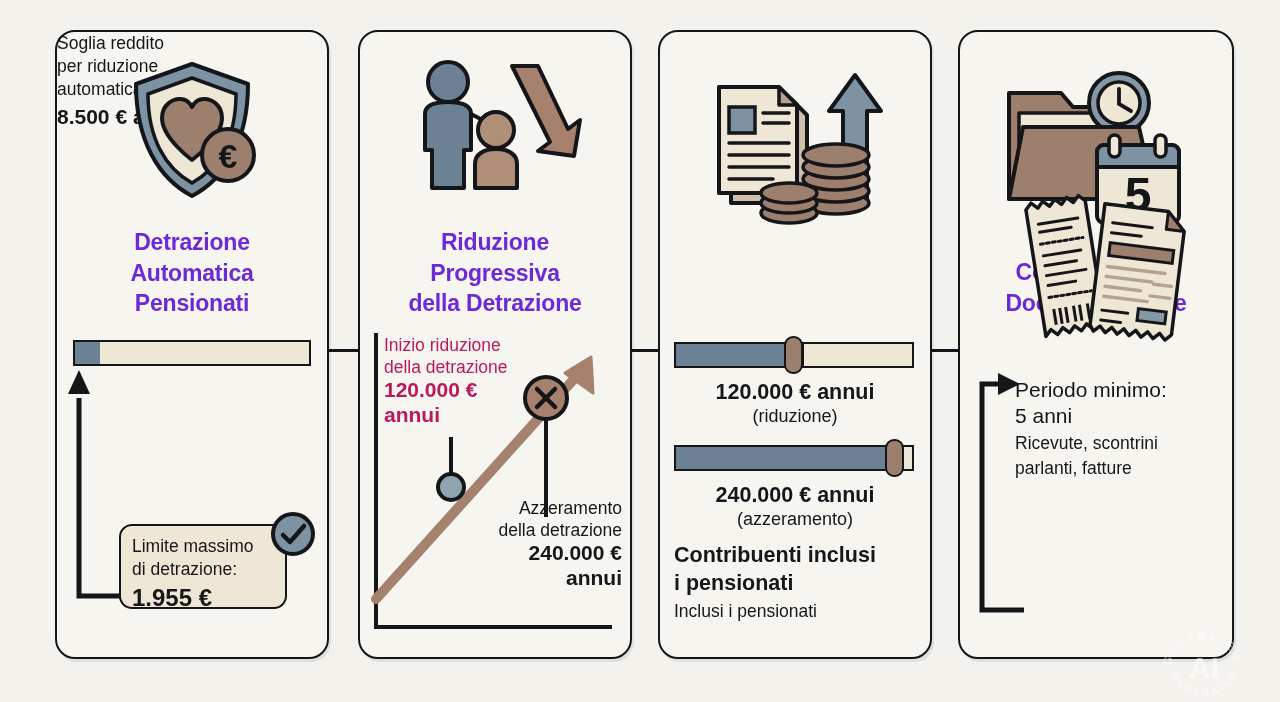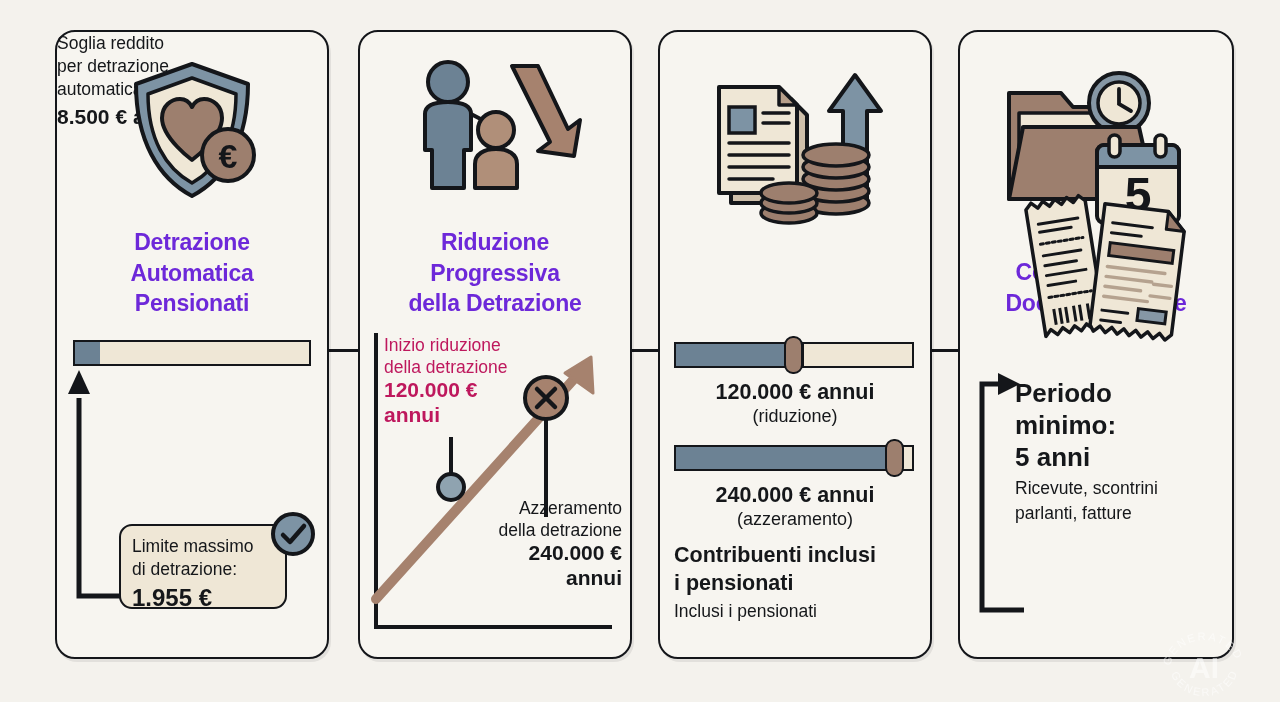--- a/index.html
+++ b/index.html
@@ -98,21 +98,21 @@
   #p3-val-1{top:347px;}
   #p3-val-2{top:450px;}
   .p3-val .big{font-weight:bold;font-size:21.5px;display:block;line-height:1.25;text-align:center;}
   .p3-val .sub{font-size:18px;display:block;line-height:1.2;}
   #p3-foot{position:absolute;left:14px;top:510px;width:245px;color:#15171a;}
   #p3-foot .hd{font-weight:bold;font-size:21.5px;line-height:1.28;display:block;}
   #p3-foot .sb{font-size:17.5px;line-height:1.3;display:block;margin-top:3px;}
 
   
   #p4-text{position:absolute;left:55px;top:345px;width:190px;color:#15171a;}
-  #p4-text .hd{font-weight:bold;font-size:26px;line-height:1.24;display:block;}
+  #p4-text .hd{font-weight:normal;font-size:21px;line-height:1.24;display:block;}
   #p4-text .sb{font-size:17.5px;line-height:1.26;display:block;margin-top:3px;}
   #p4-arrow{position:absolute;left:8px;top:330px;}
   #p4-receipts{position:absolute;left:52px;top:148px;}
 
   
   #watermark{
     position:absolute;right:8px;bottom:2px;width:116px;height:74px;opacity:.55;
     pointer-events:none;
   }
 </style>
@@ -149,21 +149,21 @@
     </div>
 
     <svg style="position:absolute;left:6px;top:332px;" width="90" height="250">
       <path d="M16 34 L16 232 L74 232" fill="none" stroke="#14161a" stroke-width="5"></path>
       <path d="M16 6 L27 30 L5 30 Z" fill="#14161a"></path>
       <path d="M86 232 L62 243 L62 221 Z" fill="#14161a"></path>
     </svg>
 
     <div id="p1-text">
       <span>Soglia reddito</span><br>
-      <span>per detrazione</span><br>
+      <span>per riduzione</span><br>
       <span>automatica:</span>
       <span class="strong">8.500 € annui</span>
     </div>
 
     <div id="p1-callout">
       <span>Limite massimo</span><br>
       <span>di detrazione:</span>
       <span class="strong">1.955 €</span>
     </div>
 

